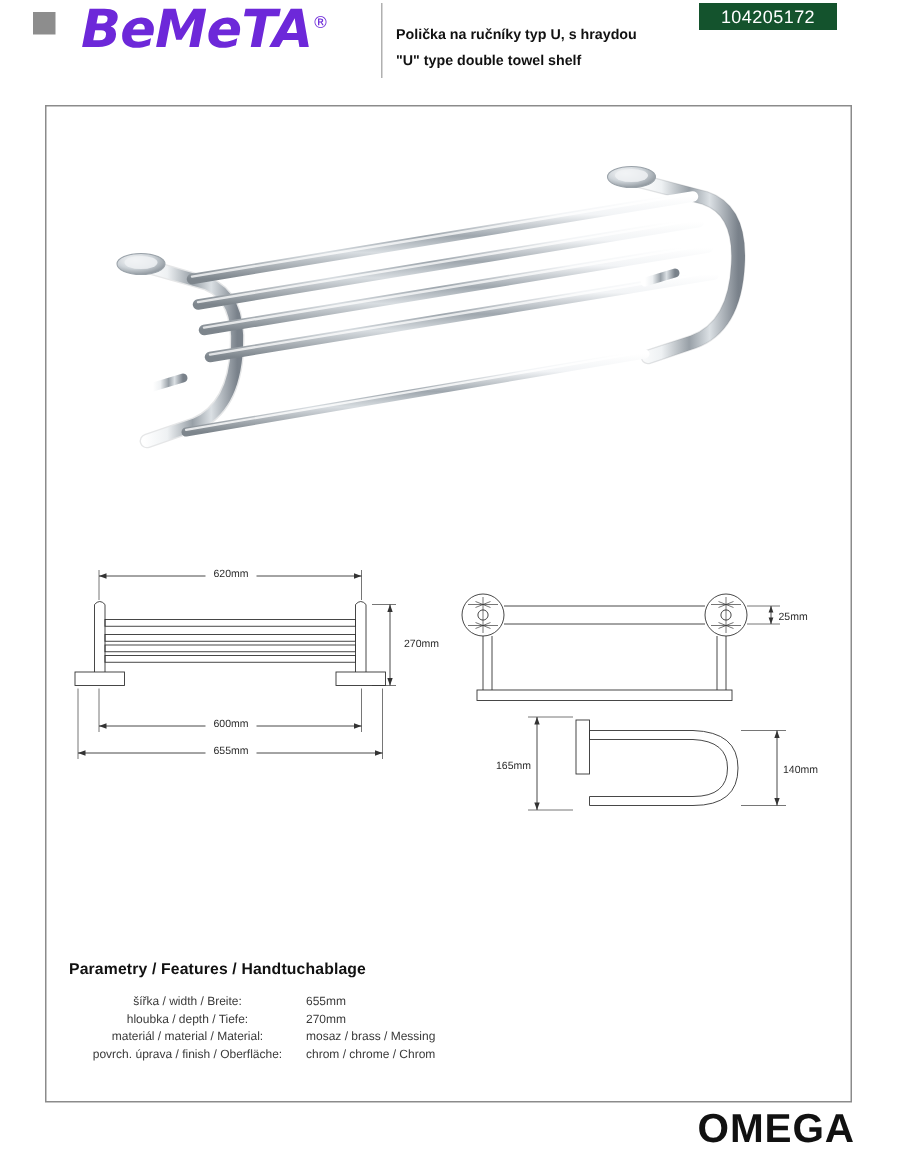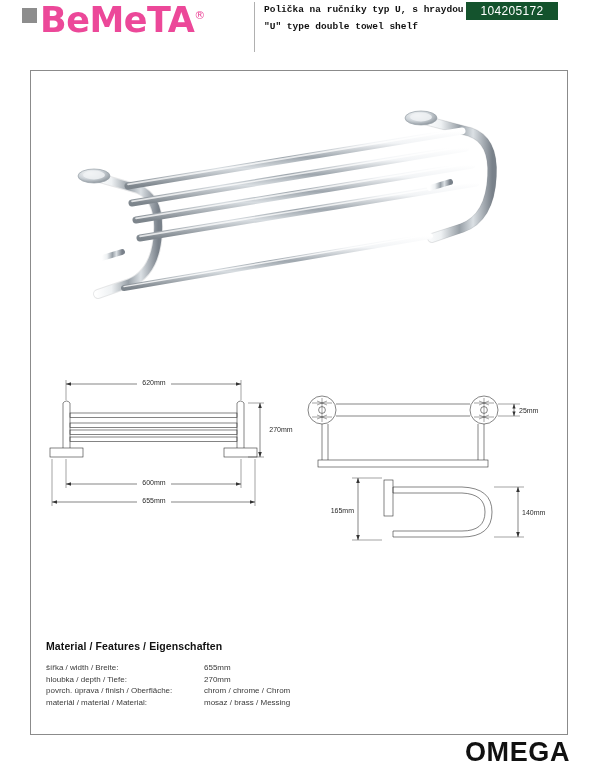--- a/index.html
+++ b/index.html
@@ -33,41 +33,41 @@
     background: #8d8d8d;
     margin-top: 4px;
     flex: none;
   }
   .logo-text {
     font-family: "DejaVu Sans", sans-serif;
     font-size: 35px;
     font-weight: 700;
     line-height: 0.95;
     letter-spacing: -0.5px;
-    color: #ec4899;
-    margin-left: 3px;
+    color: #6d28d9;
+    margin-left: 17px;
+    font-style: italic;
   }
   .logo-reg {
     font-size: 11px;
     vertical-align: super;
     font-weight: 400;
     line-height: 1;
   }
 
   .header-divider {
     position: absolute;
     left: 254px; top: 2px;
     width: 1px; height: 50px;
     background: #b0b0b0;
   }
   .title-block {
     position: absolute;
-    left: 264px; top: 2px;
+    left: 264px; top: 16px;
     width: 200px;
-    font-family: Liberation Mono, monospace;
   }
   .title-line {
     font-size: 9.5px;
     font-weight: 700;
     line-height: 16.8px;
     white-space: nowrap;
     color: #111111;
   }
   .code-badge {
     position: absolute;
@@ -129,21 +129,21 @@
   .params-table {
     border-collapse: collapse;
     font-size: 8px;
     color: #3a3a3a;
   }
   .params-table td {
     padding: 0 0 2.6px 0;
     vertical-align: top;
     white-space: nowrap;
   }
-  .params-table td.label { width: 158px; }
+  .params-table td.label { width: 158px; text-align: center; }
 
   
   .footer-brand {
     position: absolute;
     right: 30px; bottom: 12px;
     font-size: 27px;
     font-weight: 700;
     letter-spacing: 0.6px;
     color: #111111;
   }
@@ -346,36 +346,36 @@
 
     <text class="dim-text" x="487" y="53" text-anchor="start">25mm</text>
 
     <text class="dim-text" x="322" y="152.5" text-anchor="end">165mm</text>
 
     <text class="dim-text" x="490" y="155" text-anchor="start">140mm</text>
   </svg>
 </div>
 
 <div class="params">
-  <div class="params-heading">Material / Features / Eigenschaften</div>
+  <div class="params-heading">Parametry / Features / Handtuchablage</div>
   <table class="params-table">
     <tbody>
       <tr>
         <td class="label">šířka / width / Breite:</td>
         <td>655mm</td>
       </tr>
       <tr>
         <td class="label">hloubka / depth / Tiefe:</td>
         <td>270mm</td>
       </tr>
       <tr>
+        <td class="label">materiál / material / Material:</td>
+        <td>mosaz / brass / Messing</td>
+      </tr>
+      <tr>
         <td class="label">povrch. úprava / finish / Oberfläche:</td>
         <td>chrom / chrome / Chrom</td>
-      </tr>
-      <tr>
-        <td class="label">materiál / material / Material:</td>
-        <td>mosaz / brass / Messing</td>
       </tr>
     </tbody>
   </table>
 </div>
 
 <div class="footer-brand">OMEGA</div>
 
 </body></html>

